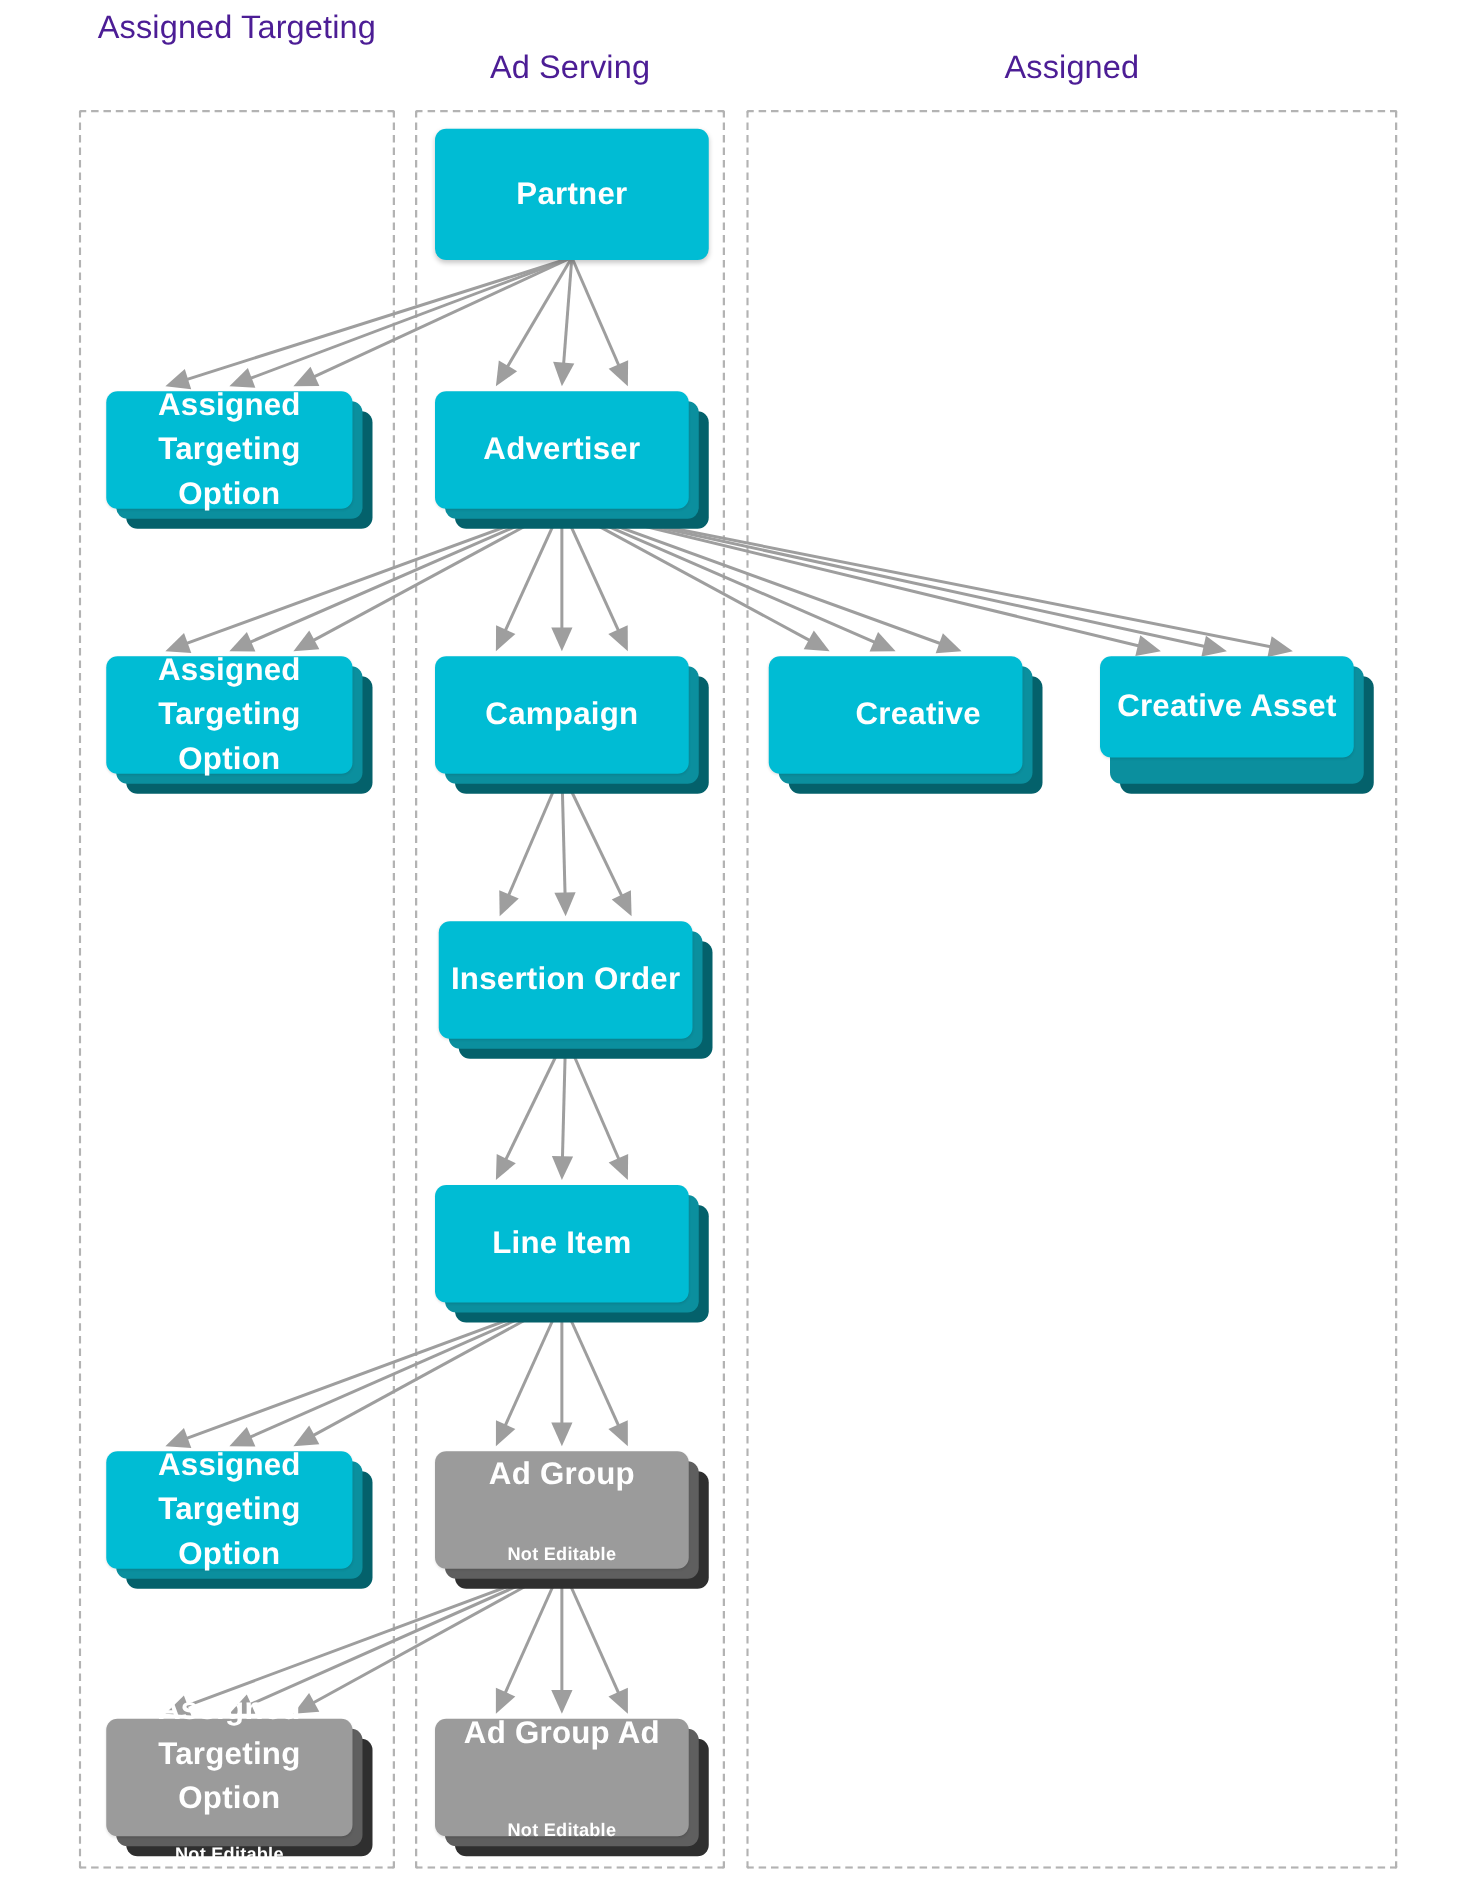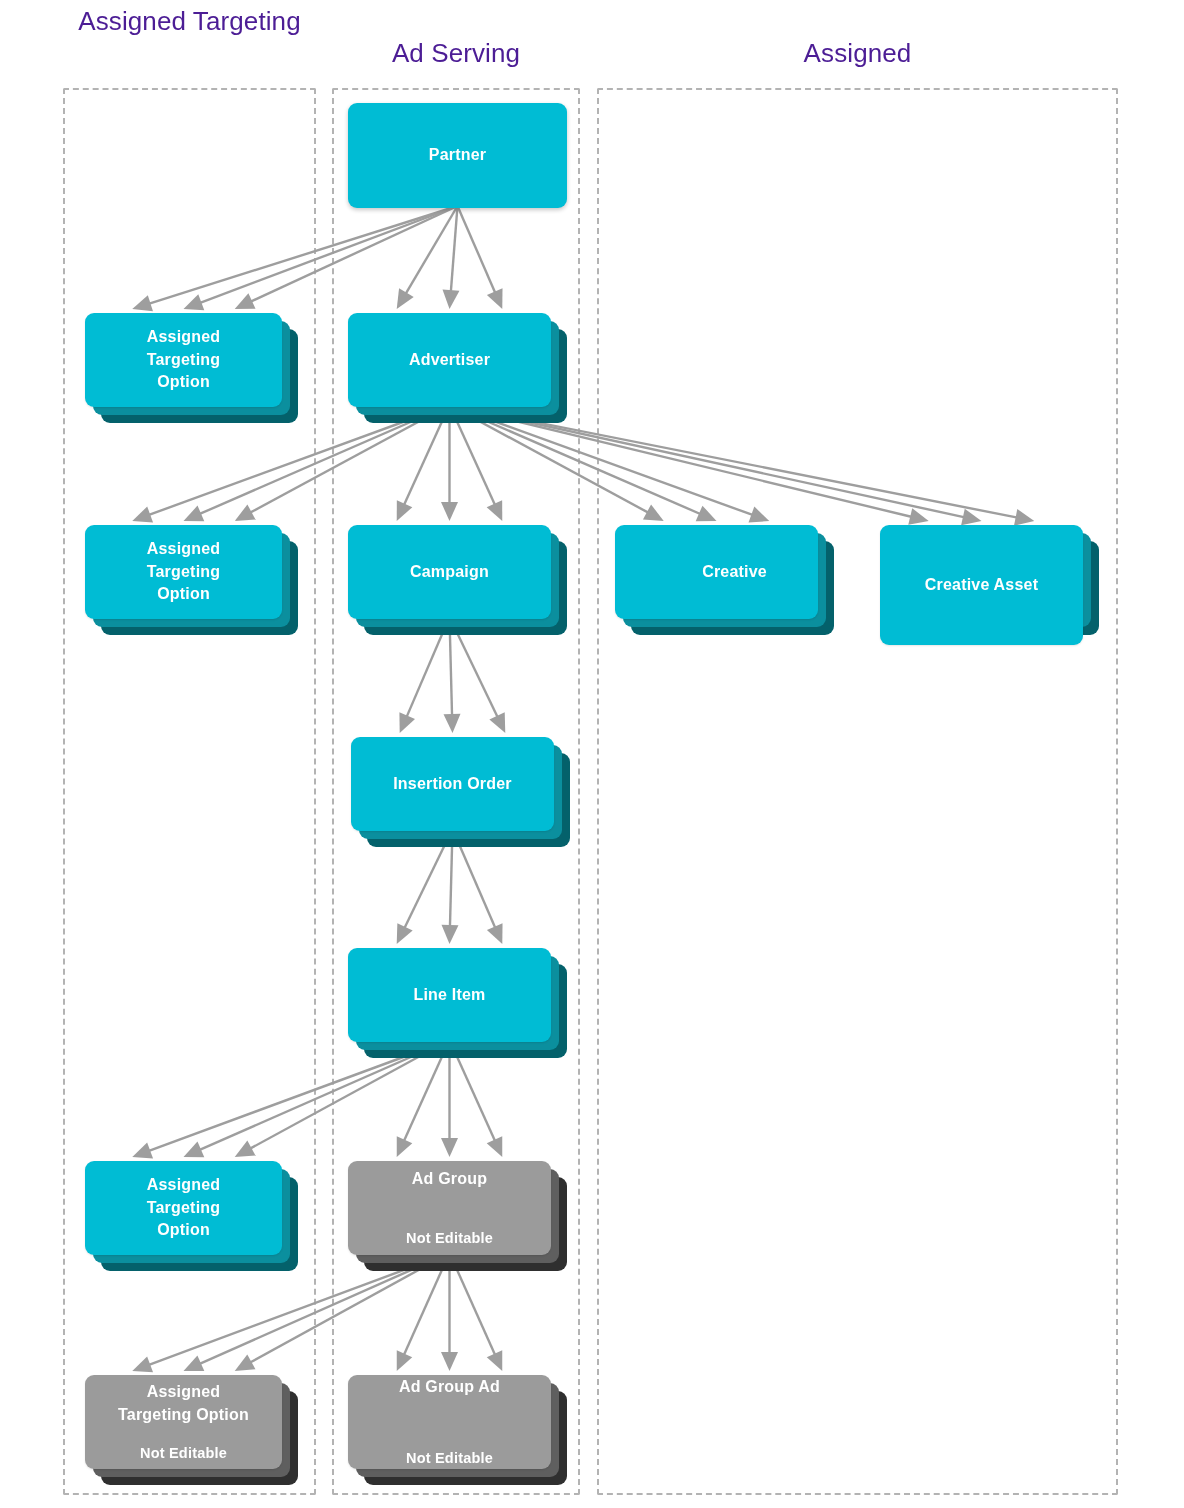--- a/index.html
+++ b/index.html
@@ -83,21 +83,21 @@
   .cyan .front { background: #00bcd4; }
   .cyan .mid   { background: #0b8f9e; }
   .cyan .back  { background: #04616b; }
 
   
   .gray .front { background: #9b9b9b; }
   .gray .mid   { background: #5f5f5f; }
   .gray .back  { background: #2f2f2f; }
 
   .node-label {
-    font-size: 16px;
+    font-size: 25px;
     font-weight: bold;
     line-height: 1.42;
     letter-spacing: .2px;
     white-space: pre-line;
   }
   .node-sublabel {
     font-size: 14.5px;
     font-weight: bold;
     line-height: 1.3;
     margin-top: 18px;
@@ -268,21 +268,21 @@
       <div class="node cyan" style="left: 615px; top: 525px; width: 219px; height: 110px;">
         <div class="layer back" style="width: 203px; height: 94px;"></div>
         <div class="layer mid" style="width: 203px; height: 94px;"></div>
         <div class="layer front" style="width: 203px; height: 94px; padding-left: 36px;">
           <div class="node-label">Creative</div>
         </div>
       </div>
       <div class="node cyan" style="left: 880px; top: 525px; width: 219px; height: 110px;">
         <div class="layer back" style="width: 203px; height: 94px;"></div>
         <div class="layer mid" style="width: 203px; height: 94px;"></div>
-        <div class="layer front" style="width: 203px; height: 120px;">
+        <div class="layer front" style="width: 203px; height: 81px;">
           <div class="node-label">Creative Asset</div>
         </div>
       </div>
       <div class="node cyan" style="left: 351px; top: 737px; width: 219px; height: 110px;">
         <div class="layer back" style="width: 203px; height: 94px;"></div>
         <div class="layer mid" style="width: 203px; height: 94px;"></div>
         <div class="layer front" style="width: 203px; height: 94px;">
           <div class="node-label">Insertion Order</div>
         </div>
       </div>

